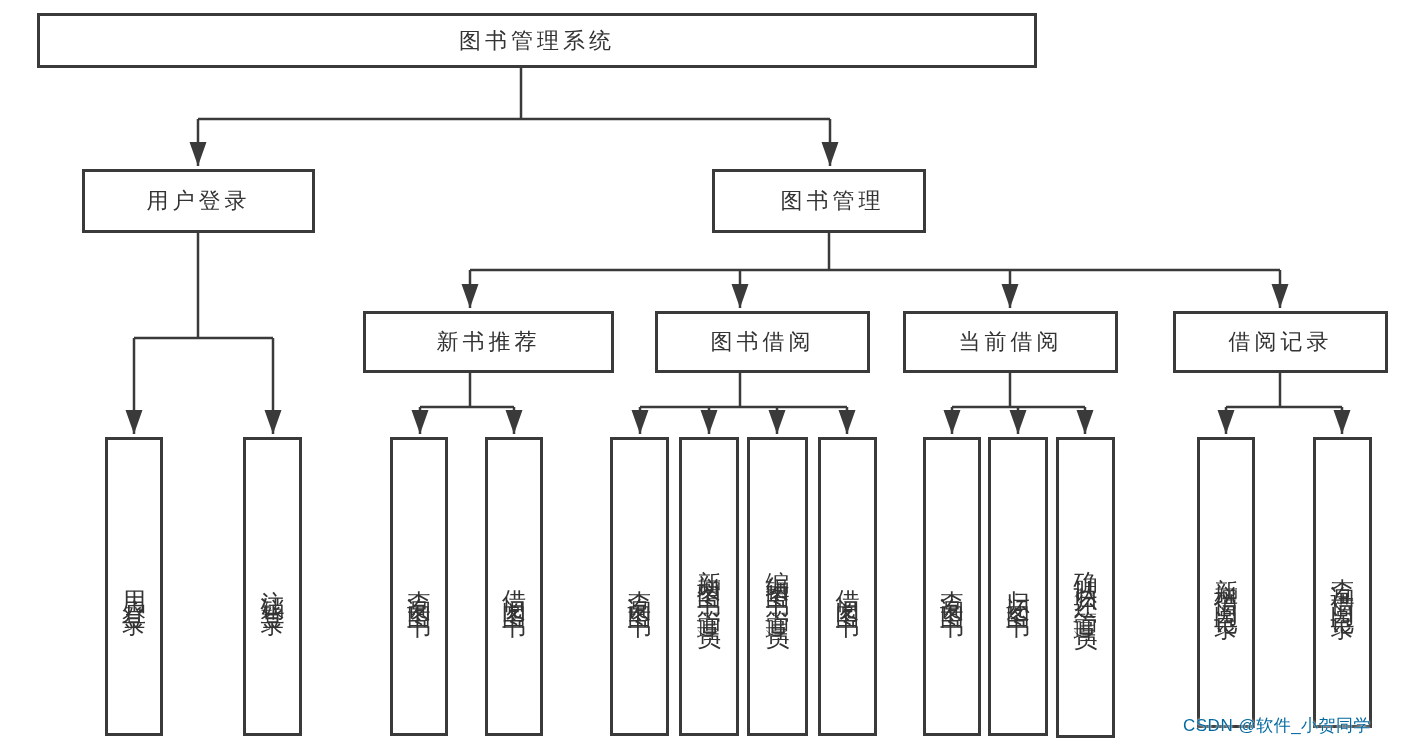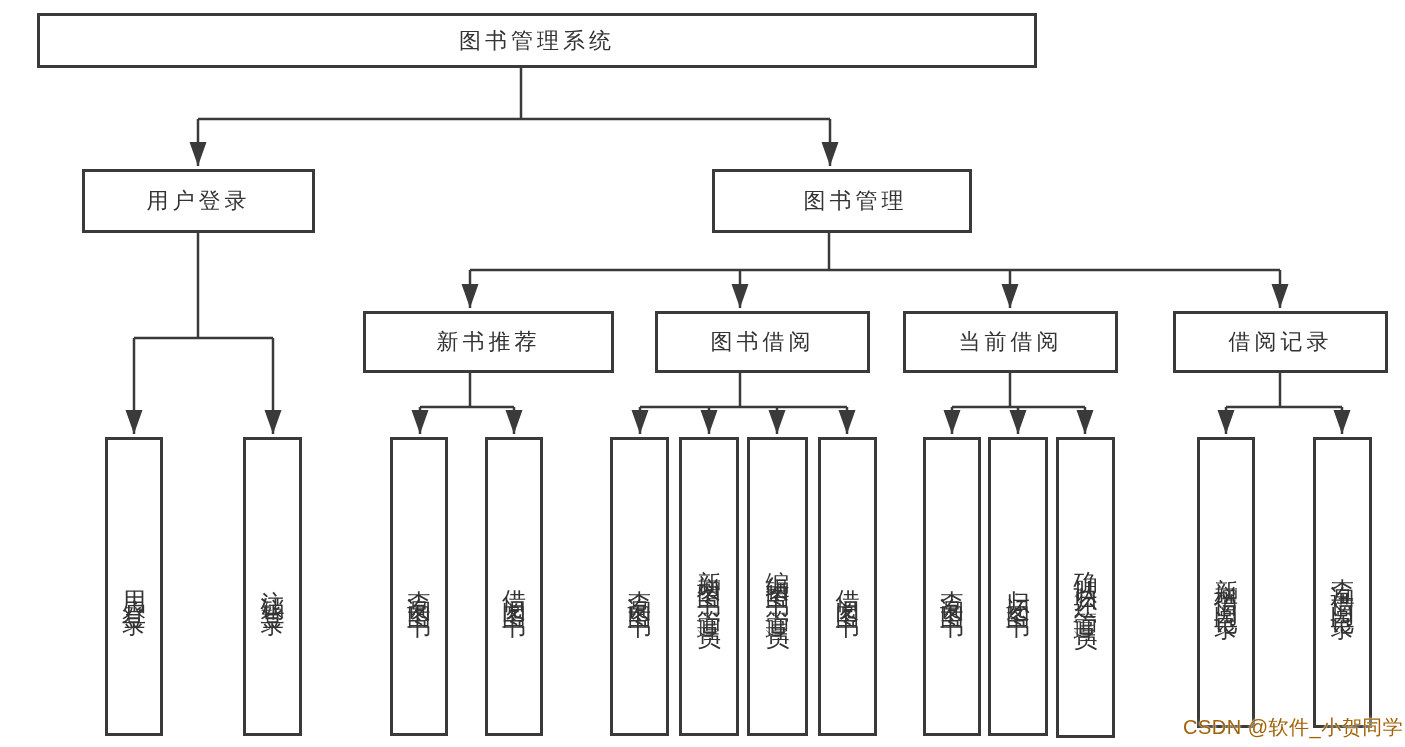--- a/index.html
+++ b/index.html
@@ -54,23 +54,23 @@
     font-size: 24px;
     letter-spacing: 8px;
     color: #333333;
     line-height: 1;
   }
   #watermark {
     position: absolute;
     left: 1183px;
     top: 714px;
     z-index: 5;
-    font-size: 20px;
+    font-size: 17px;
     letter-spacing: 0.5px;
-    color: #a16207;
+    color: #0369a1;
     text-shadow: 0 0 3px rgba(255,255,255,0.95), 0 0 1px rgba(255,255,255,0.9);
     white-space: nowrap;
   }
 </style>
 </head>
 <body>
 
 <div id="stage">
 
   <svg id="connector-svg" width="1405" height="747" viewBox="0 0 1405 747">
@@ -123,21 +123,21 @@
     </g>
   </svg>
 
   <div class="hnode" style="left:21px; top:13px; width:1000px; height:55px;margin-left:16px;">
     <span class="hlabel">图书管理系统</span>
   </div>
 
   <div class="hnode" style="left:82px; top:169px; width:233px; height:64px;">
     <span class="hlabel">用户登录</span>
   </div>
-  <div class="hnode" style="left:712px; top:169px; width:260px; height:64px;padding-left:27px;">
+  <div class="hnode" style="left:712px; top:169px; width:214px; height:64px;padding-left:27px;">
     <span class="hlabel">图书管理</span>
   </div>
 
   <div class="hnode" style="left:363px; top:311px; width:251px; height:62px;">
     <span class="hlabel">新书推荐</span>
   </div>
   <div class="hnode" style="left:655px; top:311px; width:215px; height:62px;">
     <span class="hlabel">图书借阅</span>
   </div>
   <div class="hnode" style="left:903px; top:311px; width:215px; height:62px;">

